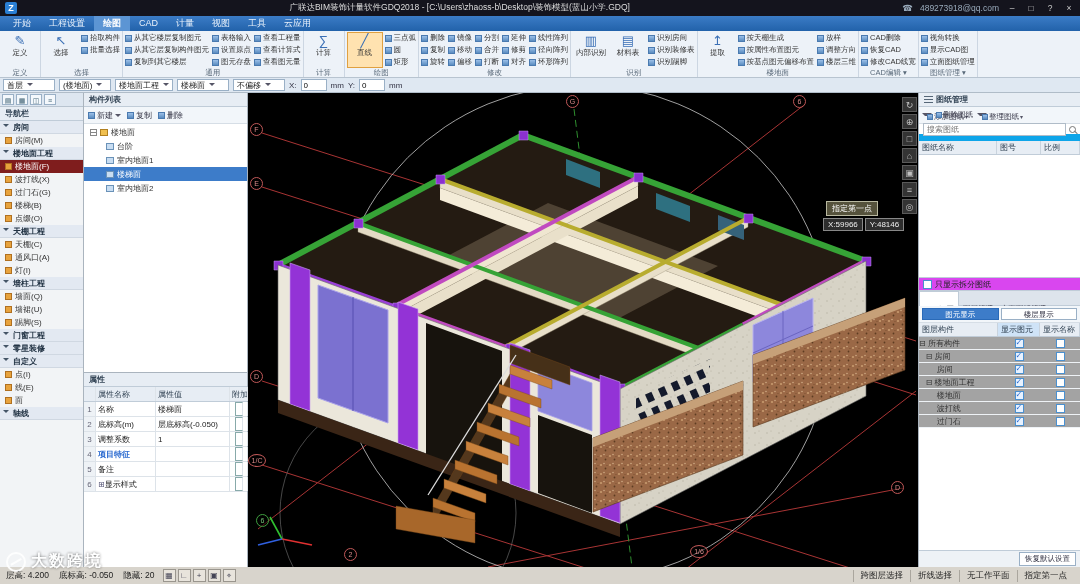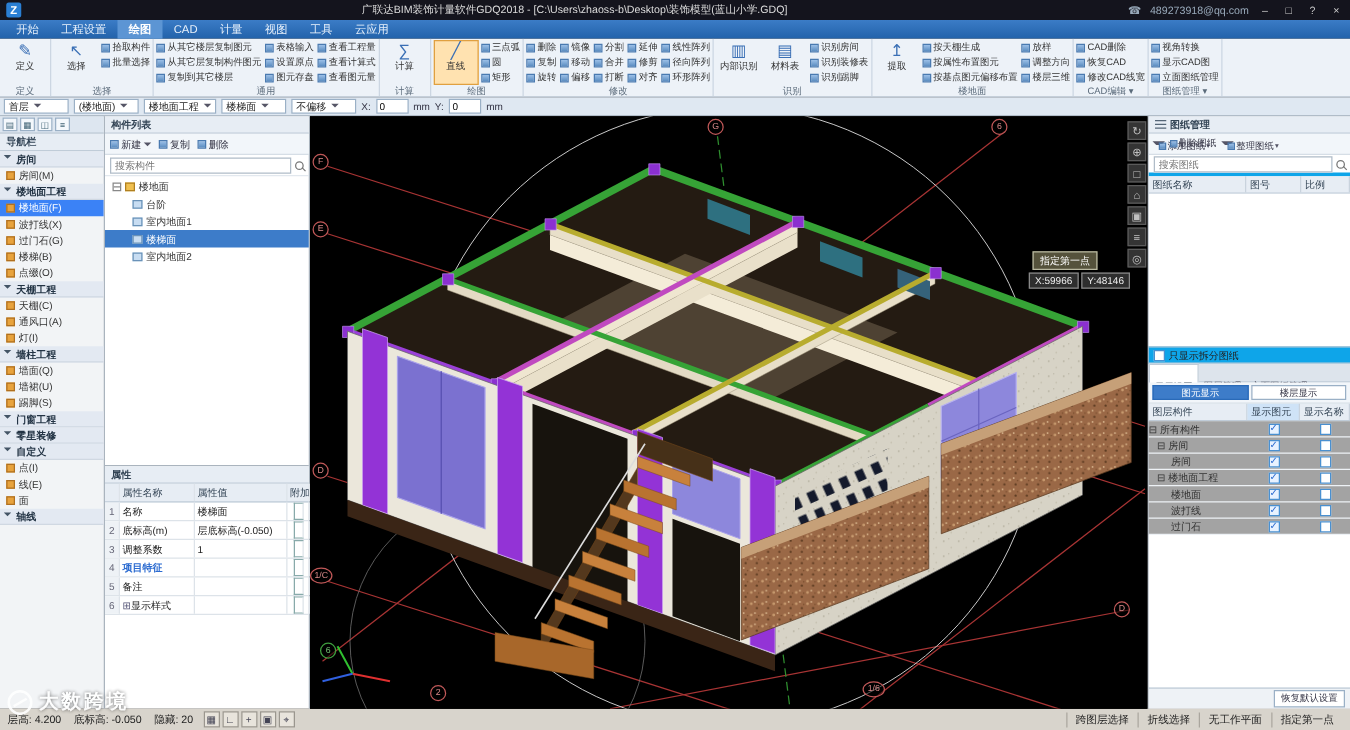--- a/index.html
+++ b/index.html
@@ -48,21 +48,21 @@
   .leftnav { width:84px; background:#f2f4f6; border-right:1px solid #aab4be; display:flex; flex-direction:column; }
   .nav-icons { height:14px; display:flex; gap:2px; padding:1px 2px; background:#dde6f0; border-bottom:1px solid #b8c4d0; }
   .nav-hicon { width:12px; height:11px; background:#f4f8fc; border:1px solid #9ab0c6; font-size:7px; text-align:center; line-height:11px; color:#467; cursor:pointer; }
   .nav-title { height:14px; background:#e7edf4; border-bottom:1px solid #c0ccd8; font-size:8px; line-height:14px; padding-left:5px; color:#345; font-weight:bold; }
   .nav-tree { flex:1; overflow:hidden; }
   .nav-row { height:13px; display:flex; align-items:center; padding-left:5px; gap:3px; font-size:8px; color:#333; cursor:pointer; white-space:nowrap; }
   .nav-row.sec { background:#e3e9f2; border-bottom:1px solid #d0d8e2; color:#234; font-weight:bold; padding-left:3px; }
   .nav-caret { display:none; width:0; height:0; border:3px solid transparent; border-left-color:#456; transform:rotate(90deg); margin-right:1px; }
   .nav-row.sec .nav-caret { display:inline-block; }
   .nav-dot { width:7px; height:7px; background:#e8a33d; border:1px solid #b07020; flex:0 0 auto; }
-  .nav-row.active { background:#3b82f6; color:#fff; }
+  .nav-row.active { background:#7f1d1d; color:#fff; }
 
   
   .leftpanel { width:164px; background:#fff; border-right:1px solid #aab4be; display:flex; flex-direction:column; }
   .comp { height:280px; display:flex; flex-direction:column; border-bottom:1px solid #aab4be; }
   .panel-title { height:14px; background:#e7edf4; border-bottom:1px solid #c0ccd8; font-size:8px; line-height:14px; padding-left:5px; color:#345; font-weight:bold; }
   .comp-btns { height:17px; display:flex; align-items:center; gap:6px; padding:0 4px; background:#f2f6fa; border-bottom:1px solid #d6dee6; }
   .cbtn { display:flex; align-items:center; gap:2px; font-size:8px; color:#334; cursor:pointer; }
   .cbtn .sicon { width:7px; height:7px; }
   .comp-search { height:17px; display:flex; align-items:center; padding:1px 4px; border-bottom:1px solid #e2e8ee; }
   .search-input { flex:1; height:13px; border:1px solid #b0bcc8; font-size:8px; padding:0 3px; color:#333; }
@@ -100,28 +100,28 @@
   .vtool { width:15px; height:15px; background:#343434; border:1px solid #5a5a5a; color:#c0c0c0; font-size:9px; text-align:center; line-height:14px; cursor:pointer; }
 
   
   .rightpanel { width:162px; background:#f2f4f6; border-left:1px solid #aab4be; display:flex; flex-direction:column; font-size:8px; }
   .rp-title { height:14px; background:#e7edf4; border-bottom:1px solid #c0ccd8; line-height:14px; padding-left:5px; color:#345; font-weight:bold; display:flex; gap:3px; align-items:center; }
   .rp-menu-icon { width:9px; height:7px; border-top:1px solid #567; border-bottom:1px solid #567; background:linear-gradient(#567,#567) center/9px 1px no-repeat; }
   .rp-btns { height:17px; display:flex; align-items:center; gap:2px; padding:0 3px; background:#f2f6fa; border-bottom:1px solid #d6dee6; }
   .rpbtn { display:flex; align-items:center; gap:1px; font-size:7.5px; color:#334; cursor:pointer; padding:1px 2px; white-space:nowrap; }
   .rpbtn .sicon { width:6px; height:6px; }
   .rpbtn.caret::after { content:"▾"; font-size:6px; color:#556; }
-  .rp-search { height:17px; display:flex; align-items:center; padding:1px 4px; border-bottom:3px solid #0ea5e9; background:#fff; }
+  .rp-search { height:17px; display:flex; align-items:center; padding:1px 4px; border-bottom:7px solid #0ea5e9; background:#fff; }
   .rp-thead { height:14px; display:flex; background:#e7edf4; border-bottom:1px solid #c0ccd8; color:#345; }
   .rp-thead span { display:flex; align-items:center; padding-left:3px; border-right:1px solid #c9d3dd; height:100%; }
   .rp-thead span:nth-child(1) { width:78px; }
   .rp-thead span:nth-child(2) { width:44px; }
   .rp-thead span:nth-child(3) { flex:1; }
   .rp-list { flex:1; background:#fff; }
-  .rp-split { height:14px; display:flex; align-items:center; gap:3px; padding-left:4px; background:#0ea5e9; border-top:1px solid #c0ccd8; border-bottom:1px solid #c0ccd8; }
+  .rp-split { height:14px; display:flex; align-items:center; gap:3px; padding-left:4px; background:#d946ef; border-top:1px solid #c0ccd8; border-bottom:1px solid #c0ccd8; }
   .cb { width:9px; height:9px; border:1px solid #4a90d0; background:#fff; display:inline-block; position:relative; flex:0 0 auto; }
   .cb.checked { background:#e8f2ff; }
   .cb.checked::after { content:"✓"; position:absolute; left:0; top:-2px; font-size:8px; color:#2a6ad0; }
   .rp-tabs { height:15px; display:flex; background:#dde4ec; border-bottom:1px solid #c0ccd8; }
   .rtab { padding:10px 4px; line-height:15px; font-size:7.5px; color:#445; cursor:pointer; white-space:nowrap; }
   .rtab.active { background:#fff; border:1px solid #c0ccd8; border-bottom-color:#fff; color:#123; font-weight:bold; }
   .rp-subtabs { height:17px; display:flex; gap:2px; padding:2px 3px; background:#f2f6fa; border-bottom:1px solid #d6dee6; }
   .rsub { flex:1; text-align:center; line-height:12px; font-size:7.5px; border:1px solid #9ab0c6; background:#fff; color:#334; cursor:pointer; }
   .rsub.active { background:#3d7cc9; border-color:#2a6ab8; color:#fff; }
   .rp-cols { height:14px; display:flex; background:#e7edf4; border-bottom:1px solid #c0ccd8; color:#345; }
@@ -664,24 +664,20 @@
         </span>
         <span class="cbtn">
           <span class="sicon"></span>
           <span>复制</span>
         </span>
         <span class="cbtn">
           <span class="sicon"></span>
           <span>删除</span>
         </span>
       </div>
-      <div class="comp-search">
-        <input class="search-input" placeholder="搜索构件" style="">
-        <span class="mag"></span>
-      </div>
       <div class="comp-tree">
 
       <div class="comp-row folder">
           <span class="expander"></span>
           <span class="ci"></span>
           <span>楼地面</span>
         </div>
           <div class="comp-row child">
 
           <span class="ci"></span>

